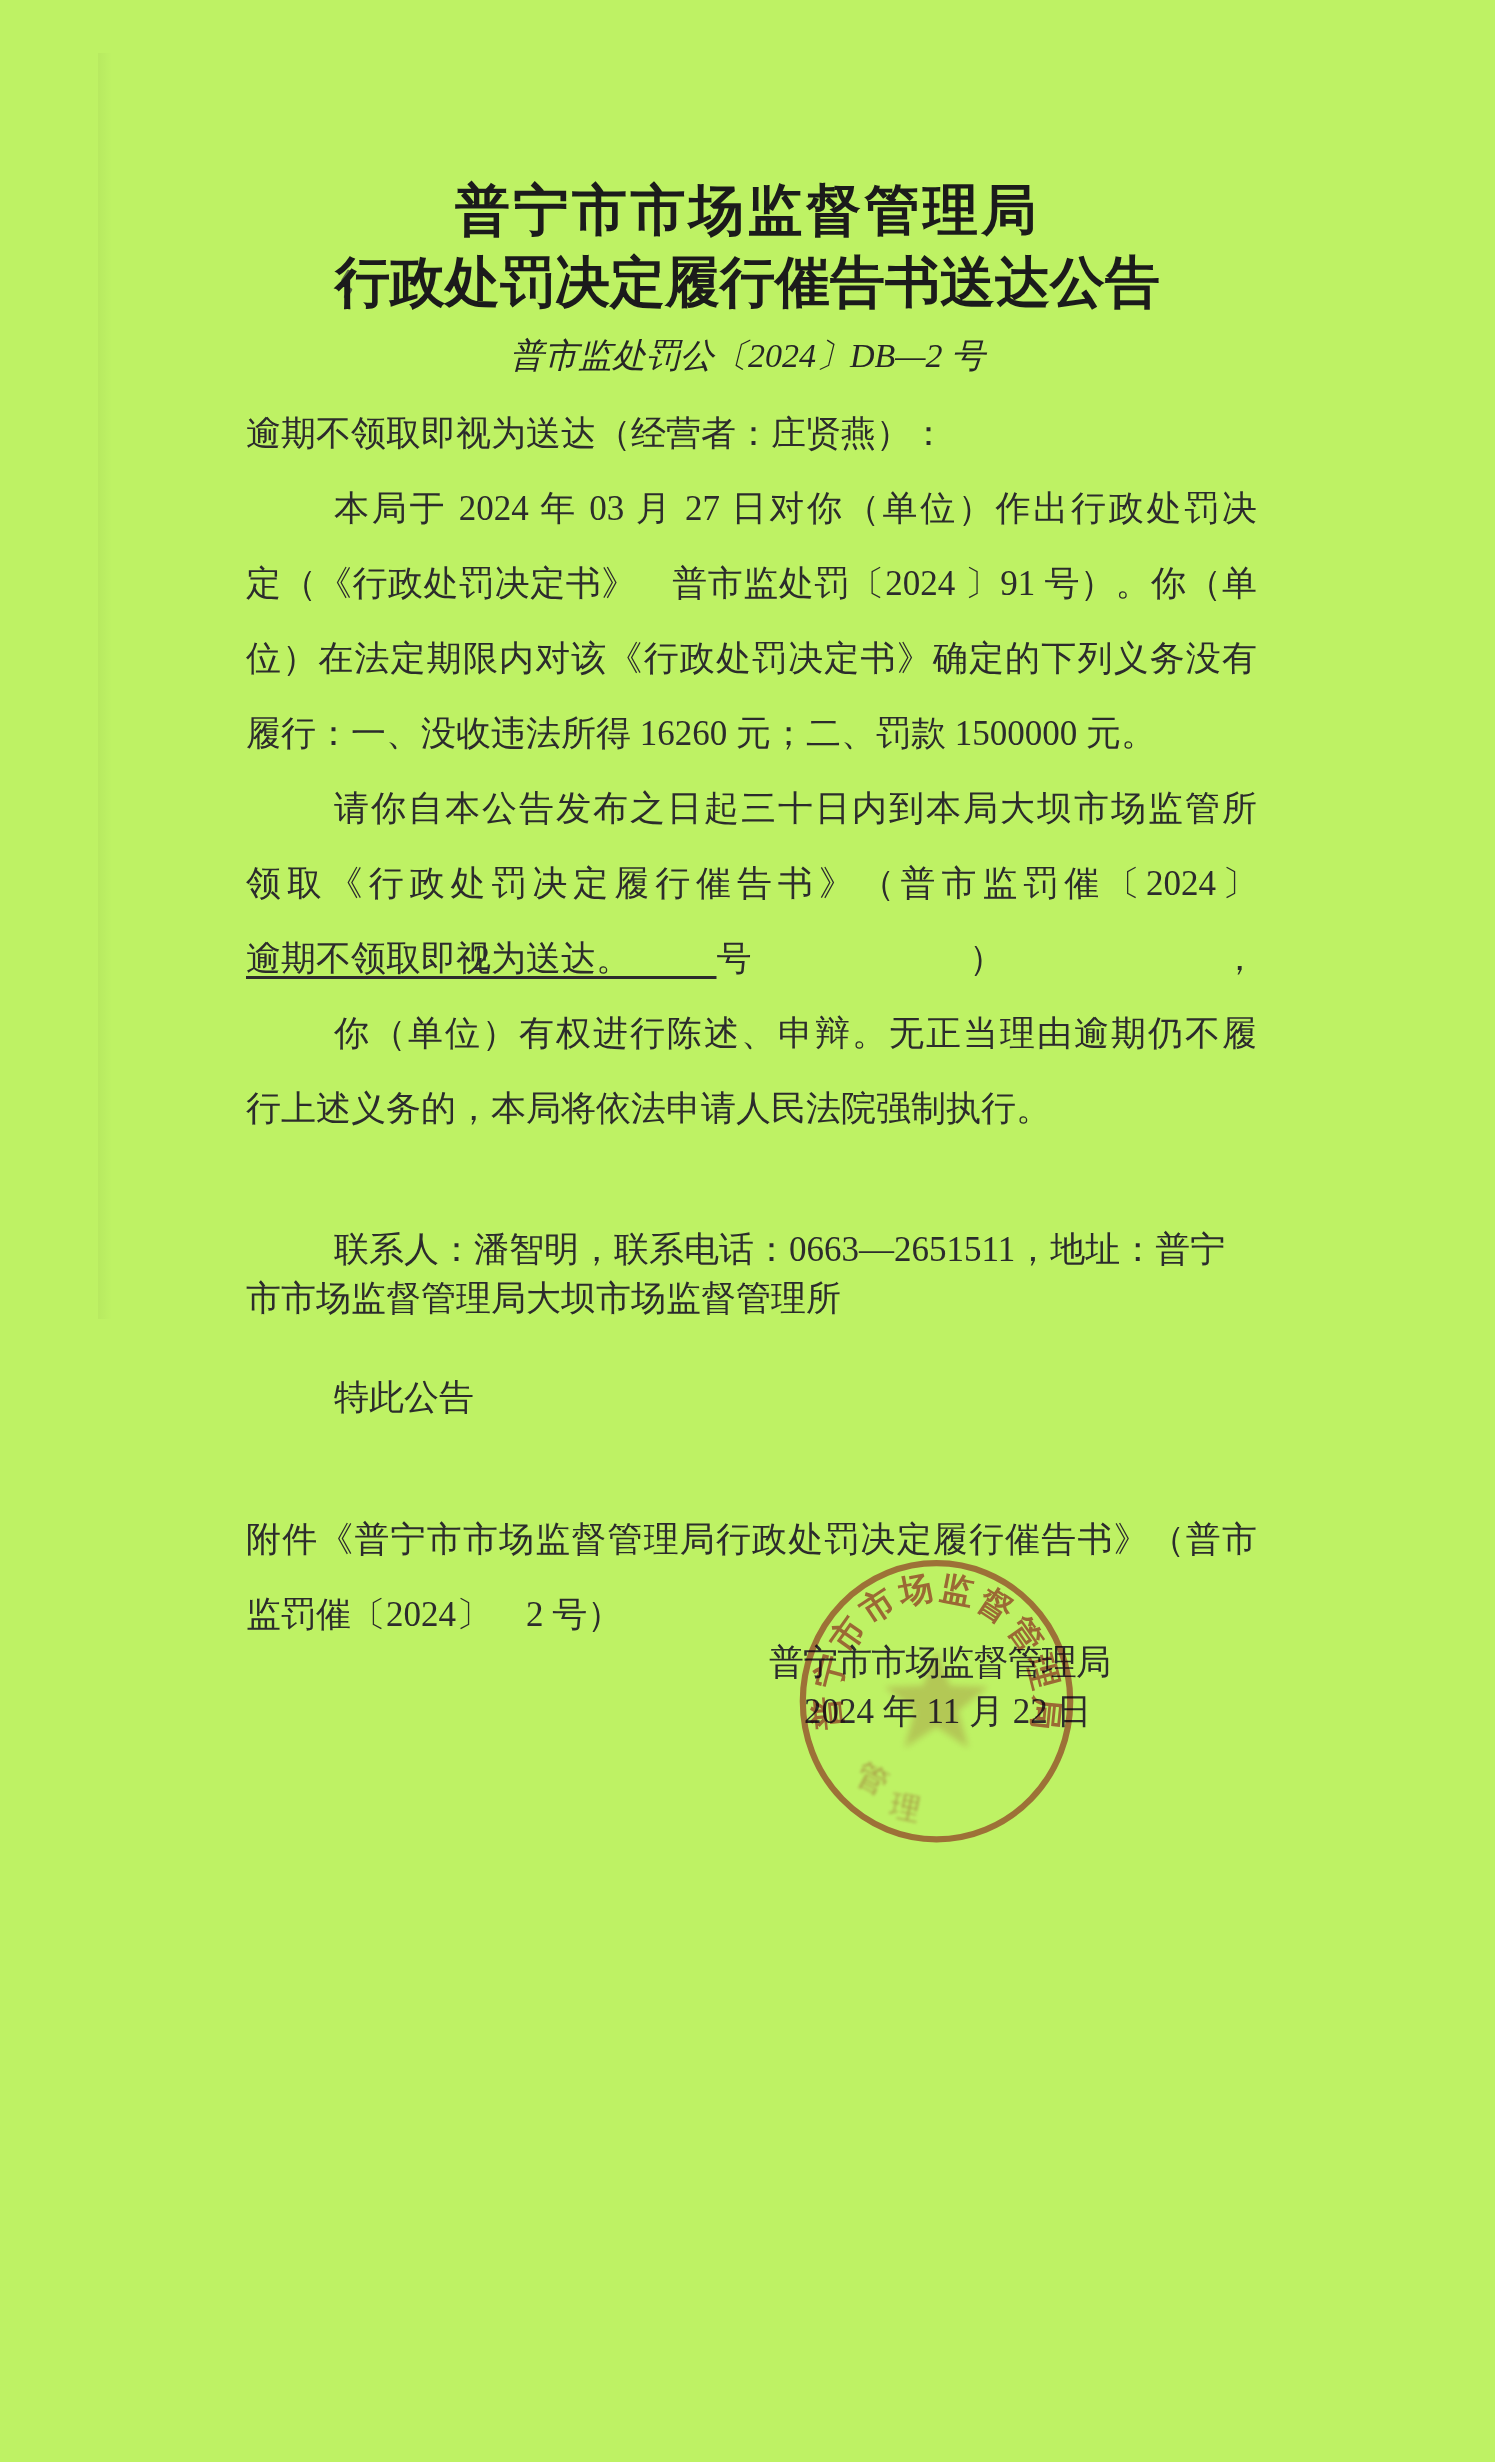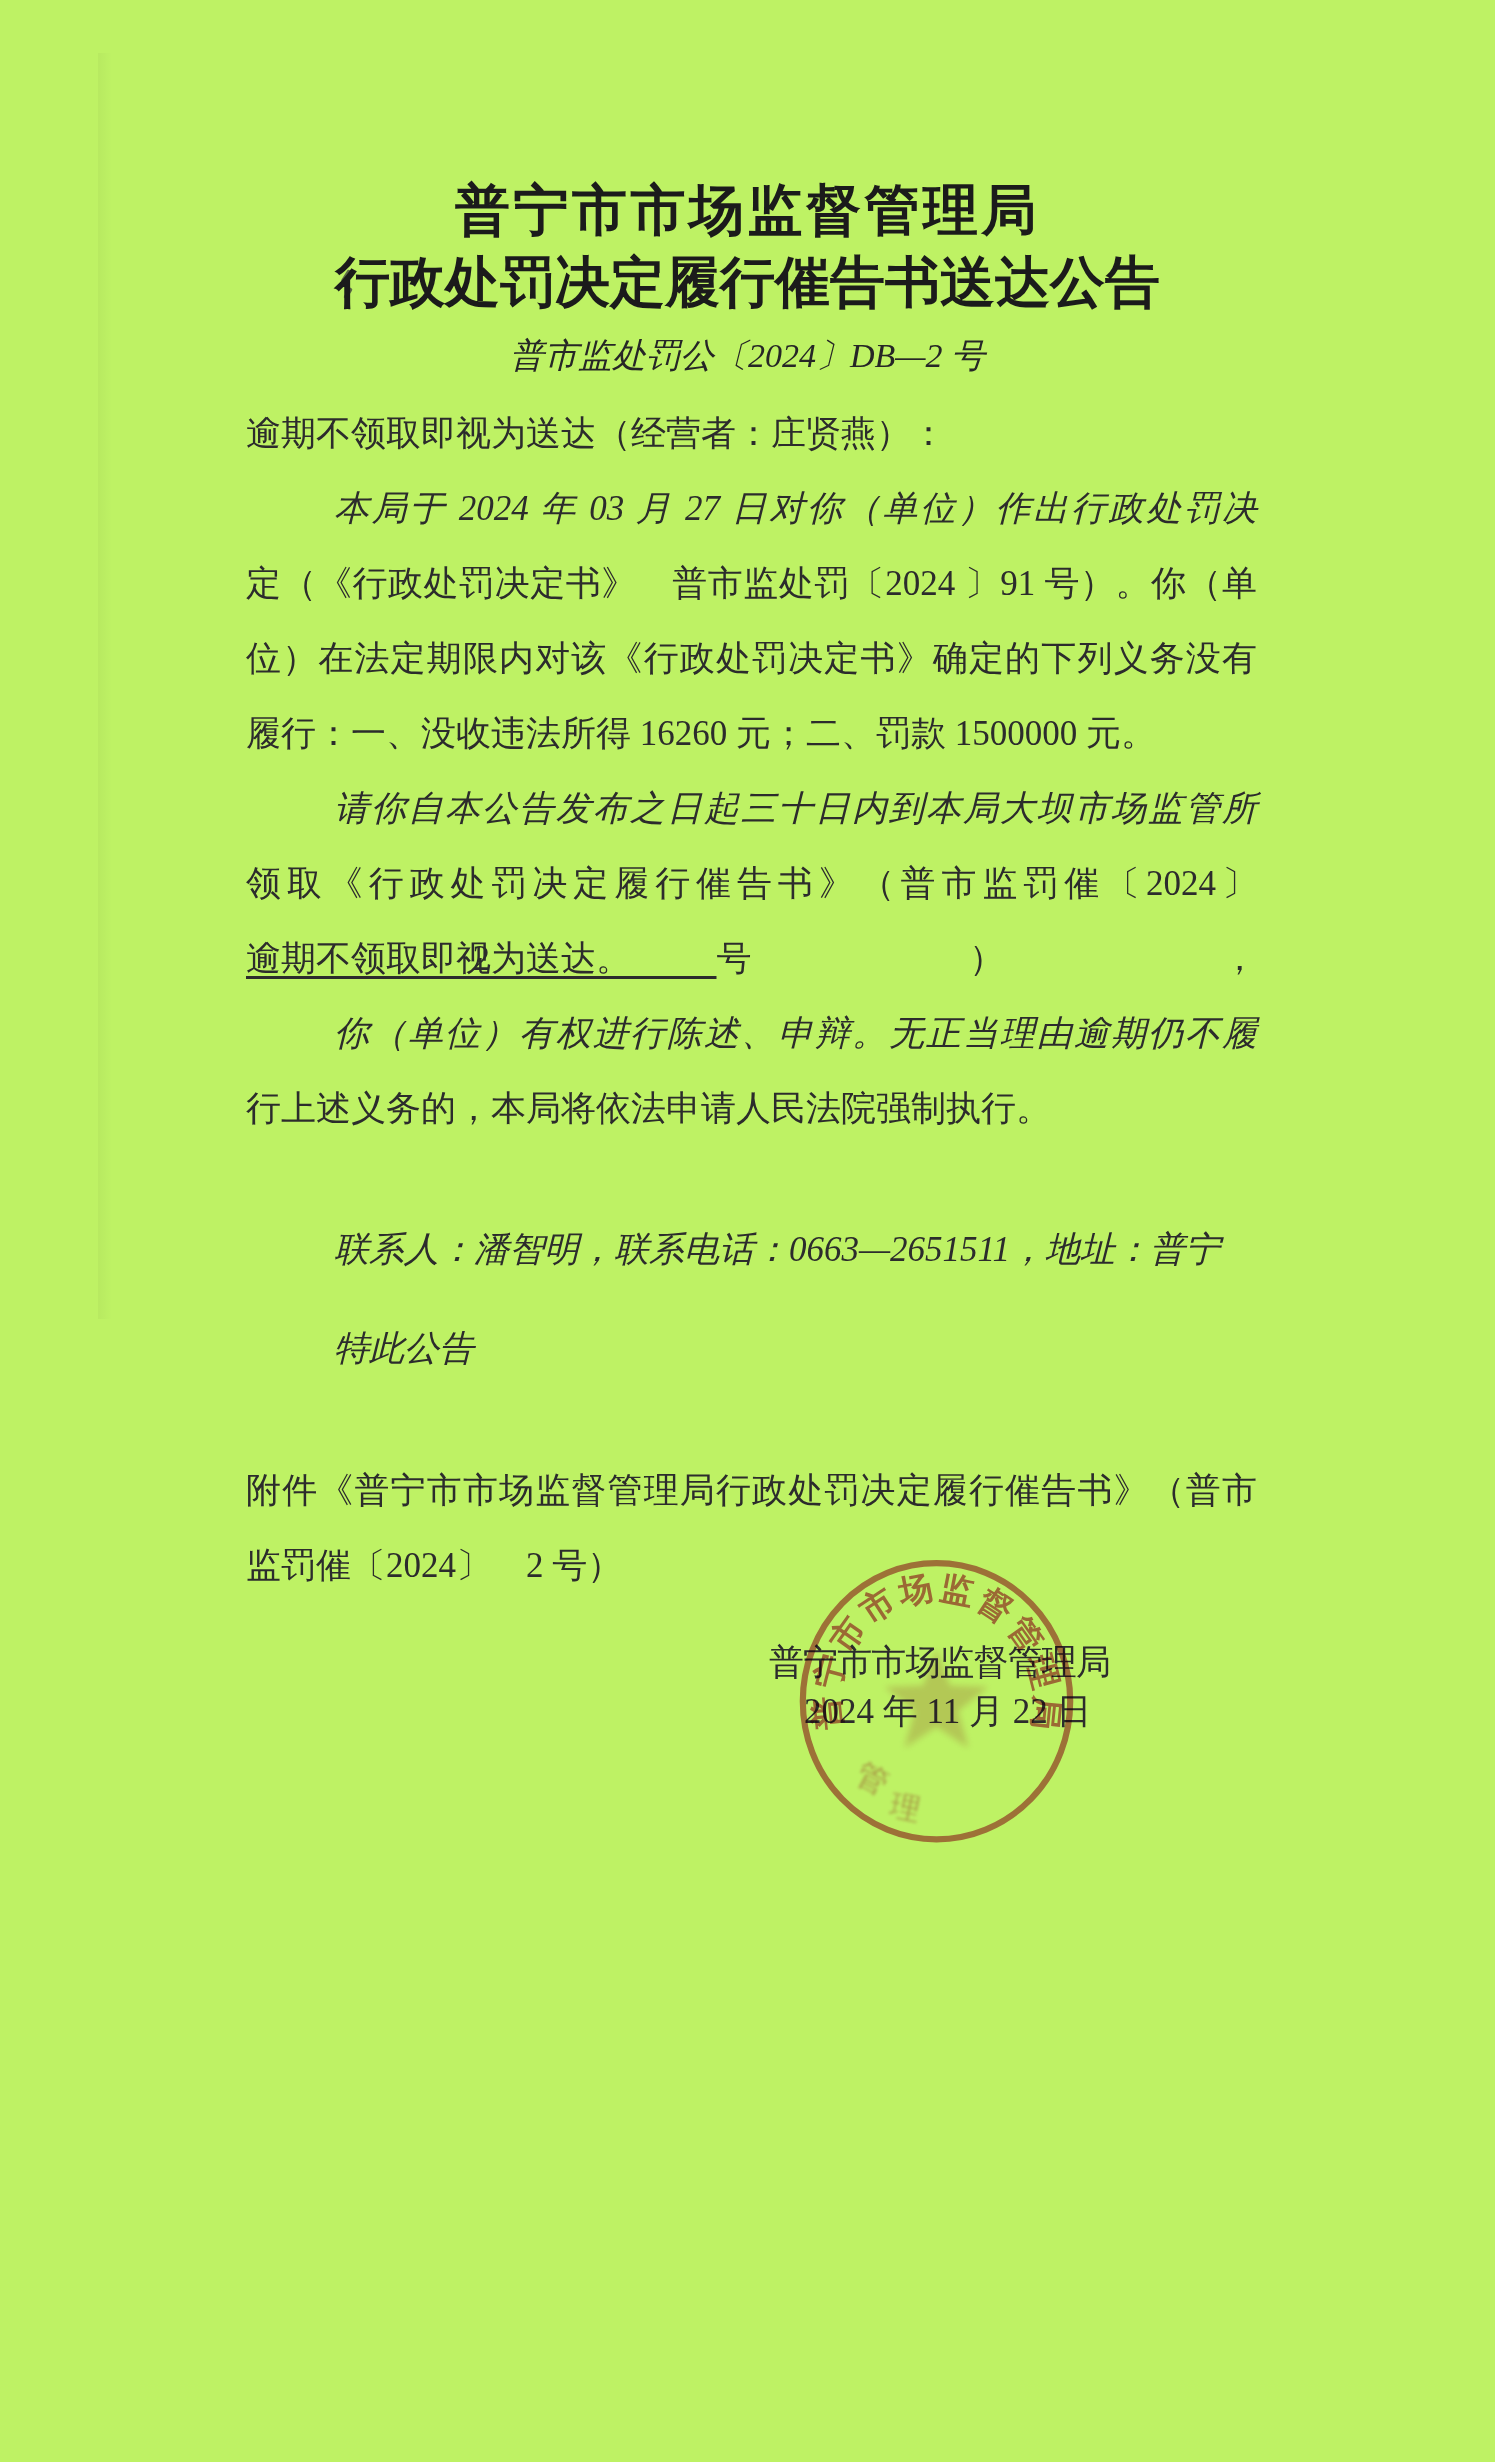--- a/index.html
+++ b/index.html
@@ -18,21 +18,21 @@
   .doc-number {
     position:absolute; top:335px; left:0; width:1495px; text-align:center;
     font-size:34px; line-height:42px; color:#262626;font-style:italic;
   }
   .body {
     position:absolute; left:246px; top:396px; width:1011px;
     font-size:35px; color:#2c2c2c;
   }
   .bl { height:75px; line-height:75px; word-break:keep-all; }
   .just { text-align:justify; text-align-last:justify; }
-  .ind { text-indent:88px;font-style:italic; }
+  .ind { text-indent:88px; }
   .tight { height:49px; line-height:49px; }
   .m-contact { margin-top:79px; }
   .m-closing { margin-top:37px; }
   .m-attach { margin-top:67px; }
   .keep { white-space:pre; }
   .u {
     text-decoration:underline;
     text-decoration-thickness:2.6px;
     text-underline-offset:6.2px;
   }
@@ -72,20 +72,21 @@
     <div class="bl just ind">本局于 2024 年 03 月 27 日对你（单位）作出行政处罚决</div>
     <div class="bl just">定（《行政处罚决定书》　普市监处罚〔2024 〕91 号）。你（单</div>
     <div class="bl just">位）在法定期限内对该《行政处罚决定书》确定的下列义务没有</div>
     <div class="bl">履行：一、没收违法所得 16260 元；二、罚款 1500000 元。</div>
     <div class="bl just ind">请你自本公告发布之日起三十日内到本局大坝市场监管所</div>
     <div class="bl just"><span>领取《行政处罚决定履行催告书》（普市监罚催〔2024〕</span><span class="u keep"> 2 </span><span>号），</span></div>
     <div class="bl">逾期不领取即视为送达。</div>
     <div class="bl just ind">你（单位）有权进行陈述、申辩。无正当理由逾期仍不履</div>
     <div class="bl">行上述义务的，本局将依法申请人民法院强制执行。</div>
     <div class="bl tight ind m-contact">联系人：潘智明，联系电话：0663—2651511，地址：普宁</div>
+    <div class="bl tight">市市场监督管理局大坝市场监督管理所</div>
     <div class="bl ind m-closing">特此公告</div>
     <div class="bl just m-attach">附件《普宁市市场监督管理局行政处罚决定履行催告书》（普市</div>
     <div class="bl">监罚催〔2024〕　2 号）</div>
   </div>
 
   <div class="signature">
     <div class="sig-agency">普宁市市场监督管理局</div>
     <div class="sig-date">2024 年 11 月 22 日</div>
   </div>
 

